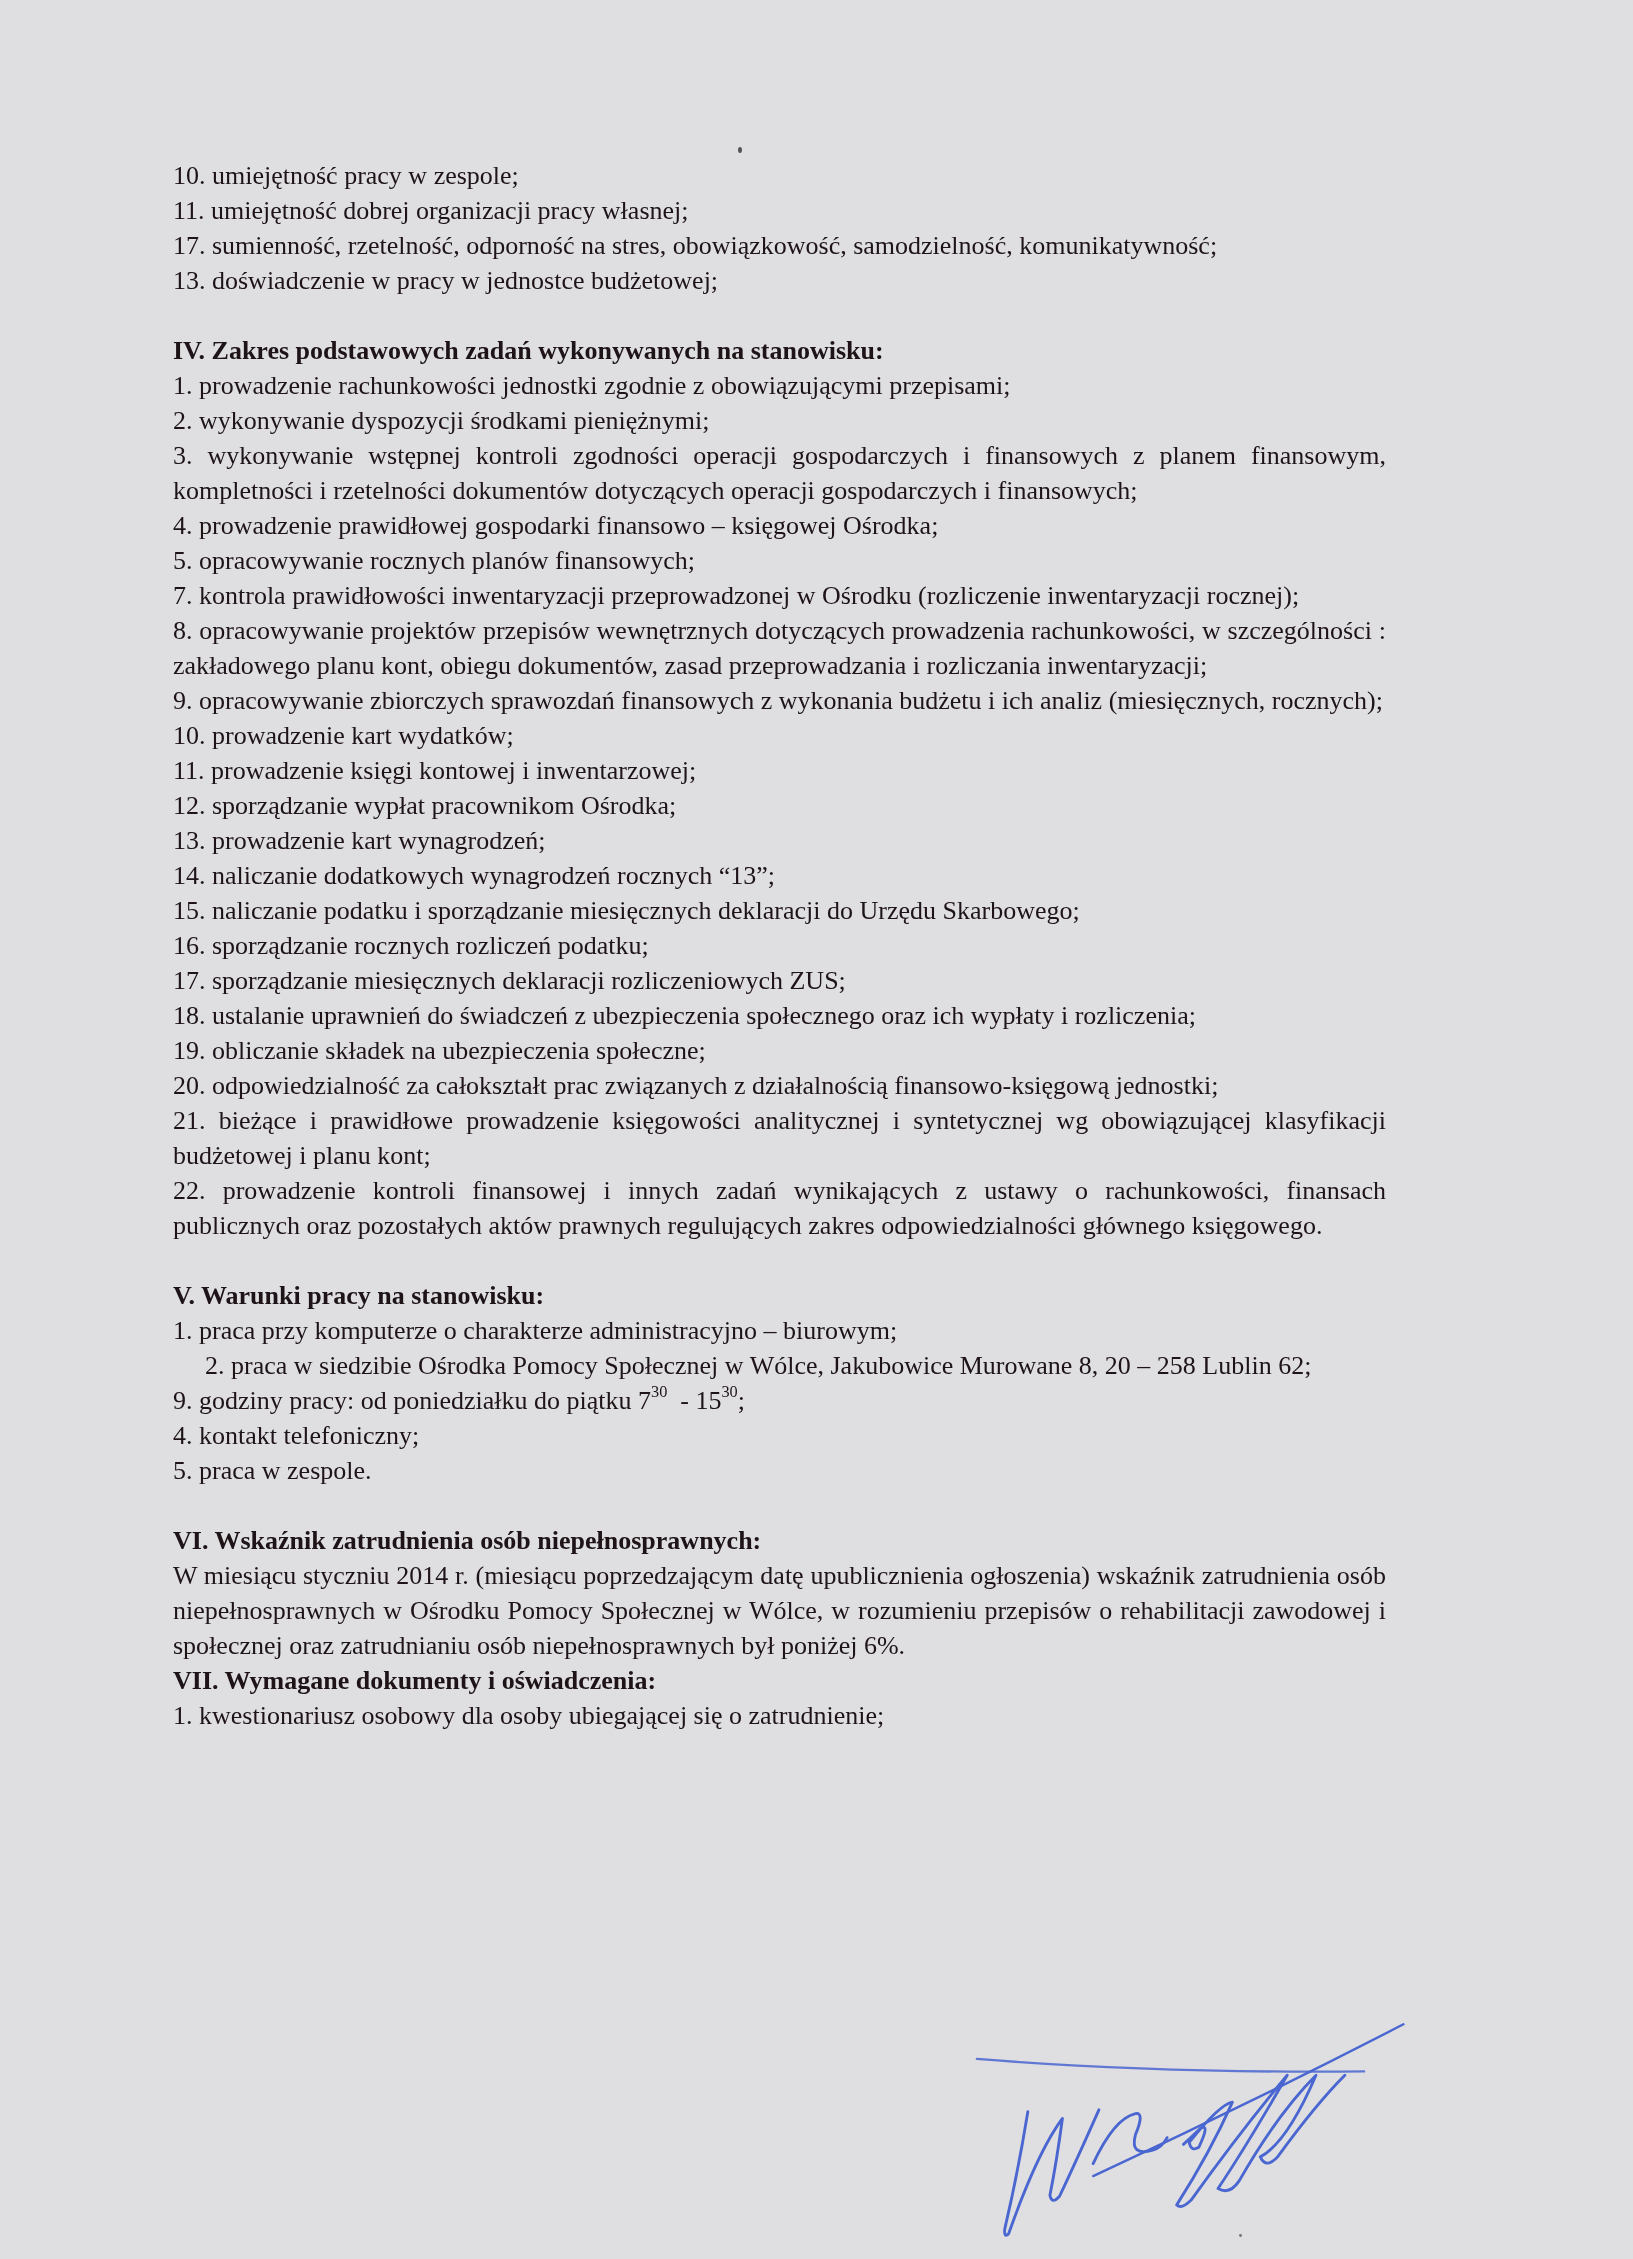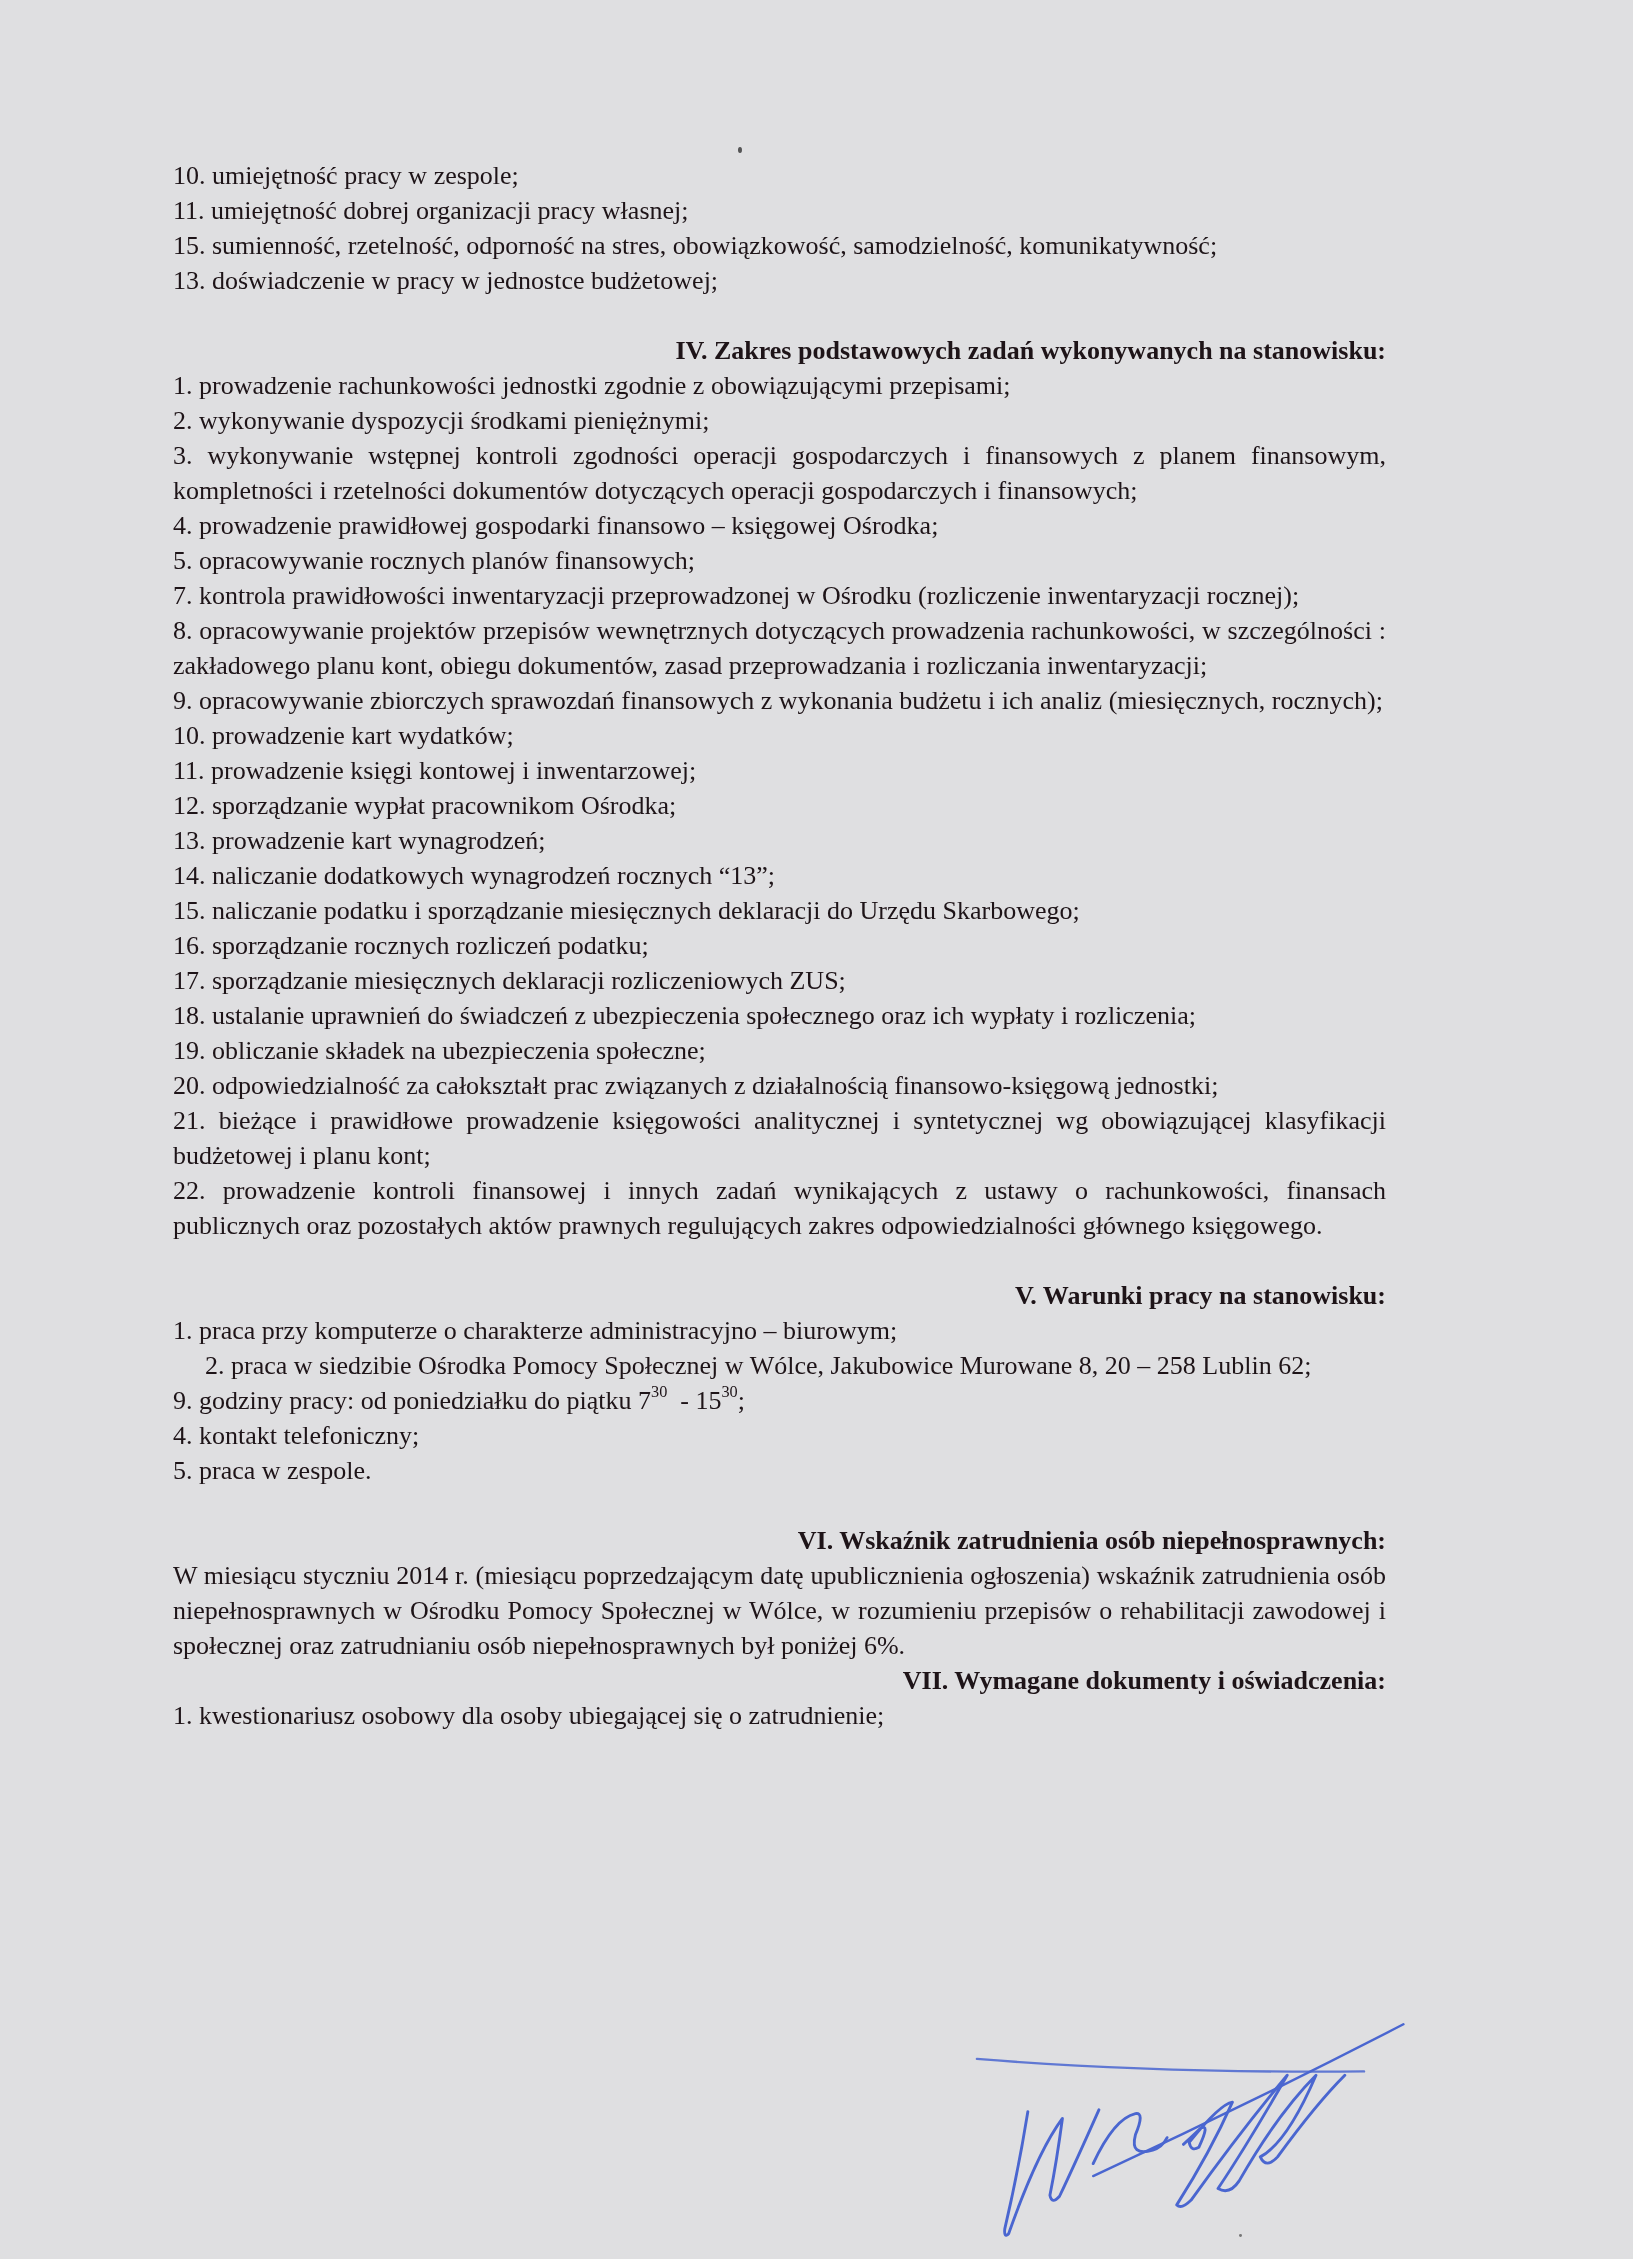--- a/index.html
+++ b/index.html
@@ -9,37 +9,37 @@
     position: relative; overflow: hidden;
     font-family: "Liberation Serif", "DejaVu Serif", serif;
     color: #1e1418;
   }
   .page {
     position: absolute; left: 173px; top: 158px; width: 1213px;
     font-size: 26px; line-height: 35px;
   }
   .line { display: block; white-space: nowrap; }
   .para { display: block; text-align: justify; }
-  .sec-title { font-weight: bold; display: block; text-align: right; }
+  .sec-title { font-weight: bold; display: block; }
   .gap { display: block; height: 35px; }
   sup { font-size: 16.3px; line-height: 0; position: relative; top: -1.9px; vertical-align: super; margin-top: 28px; }
   .signature { position: absolute; left: 0; top: 0; width: 1633px; height: 2260px; pointer-events: none; }
   .speck { position: absolute; background: #555; border-radius: 50%; }
 </style>
 </head>
 <body>
 
 <div class="speck" style="left:738px;top:147px;width:3.8px;height:5.8px;"></div>
 
 <div class="page">
 
   <div>
     <span class="line">10. umiejętność pracy w zespole;</span>
     <span class="line">11. umiejętność dobrej organizacji pracy własnej;</span>
-    <span class="line">15. sumienność, rzetelność, odporność na stres, obowiązkowość, samodzielność, komunikatywność;</span>
+    <span class="line">17. sumienność, rzetelność, odporność na stres, obowiązkowość, samodzielność, komunikatywność;</span>
     <span class="line">13. doświadczenie w pracy w jednostce budżetowej;</span>
   </div>
 
   <span class="gap"></span>
 
   <div>
     <span class="sec-title">IV. Zakres podstawowych zadań wykonywanych na stanowisku:</span>
     <span class="line">1. prowadzenie rachunkowości jednostki zgodnie z obowiązującymi przepisami;</span>
     <span class="line">2.  wykonywanie dyspozycji środkami pieniężnymi;</span>
     <span class="para">3. wykonywanie wstępnej kontroli zgodności operacji gospodarczych i finansowych z planem finansowym, kompletności i rzetelności dokumentów dotyczących operacji gospodarczych i finansowych;</span>

